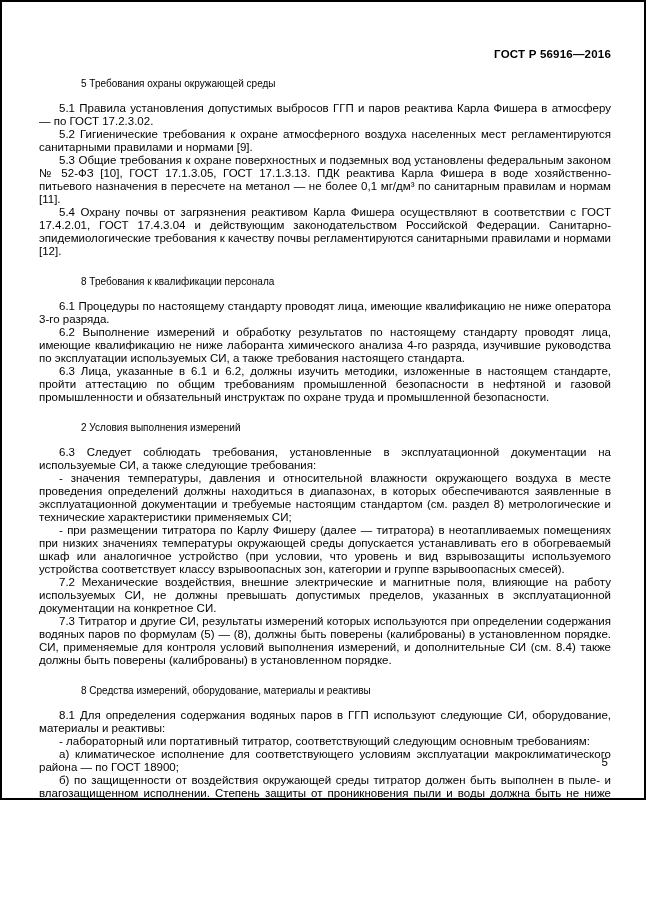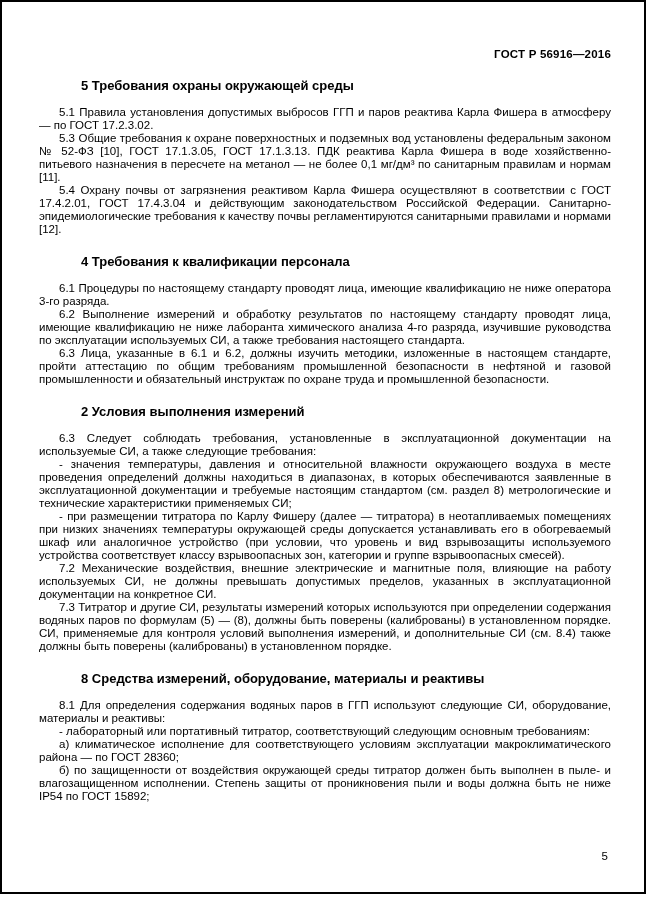--- a/index.html
+++ b/index.html
@@ -5,37 +5,37 @@
   * { margin: 0; padding: 0; box-sizing: border-box; }
   html, body { background: #ffffff; }
   body {
     width: 646px;
     height: 913px;
     font-family: "Liberation Sans", "DejaVu Sans", sans-serif;
     color: #000000;
   }
   .page {
     width: 646px;
-    height: 894px;
+    height: 800px;
     border: 2px solid #000000;
     background: #ffffff;
     padding: 46px 33px 28px 37px;
     position: relative;
     overflow: hidden;
   }
   .doc-header {
     text-align: right;
     font-weight: bold;
     font-size: 11.5px;
     letter-spacing: 0.2px;
     margin-bottom: 10px;
   }
   .section-title {
-    font-size: 13px;
-    font-weight: bold;
+    font-size: 10px;
+    font-weight: normal;
     margin: 18px 0 13px 42px;
   }
   .para {
     font-size: 11.5px;
     line-height: 13px;
     text-align: justify;
     text-indent: 20px;
   }
   .page-number {
     position: absolute;
@@ -47,43 +47,44 @@
 </head>
 <body>
 
 <div class="page">
 
   <div class="doc-header">ГОСТ Р 56916—2016</div>
 
   <section class="doc-section">
     <h2 class="section-title">5 Требования охраны окружающей среды</h2>
     <p class="para">5.1 Правила установления допустимых выбросов ГГП и паров реактива Карла Фишера в атмосферу — по ГОСТ 17.2.3.02.</p>
+    <p class="para">5.2 Гигиенические требования к охране атмосферного воздуха населенных мест регламентируются санитарными правилами и нормами [9].</p>
     <p class="para">5.3 Общие требования к охране поверхностных и подземных вод установлены федеральным законом № 52-ФЗ [10], ГОСТ 17.1.3.05, ГОСТ 17.1.3.13. ПДК реактива Карла Фишера в воде хозяйственно-питьевого назначения в пересчете на метанол — не более 0,1 мг/дм³ по санитарным правилам и нормам [11].</p>
     <p class="para">5.4 Охрану почвы от загрязнения реактивом Карла Фишера осуществляют в соответствии с ГОСТ 17.4.2.01, ГОСТ 17.4.3.04 и действующим законодательством Российской Федерации. Санитарно-эпидемиологические требования к качеству почвы регламентируются санитарными правилами и нормами [12].</p>
   </section>
 
   <section class="doc-section">
-    <h2 class="section-title">4 Требования к квалификации персонала</h2>
+    <h2 class="section-title">8 Требования к квалификации персонала</h2>
     <p class="para">6.1 Процедуры по настоящему стандарту проводят лица, имеющие квалификацию не ниже оператора 3-го разряда.</p>
     <p class="para">6.2 Выполнение измерений и обработку результатов по настоящему стандарту проводят лица, имеющие квалификацию не ниже лаборанта химического анализа 4-го разряда, изучившие руководства по эксплуатации используемых СИ, а также требования настоящего стандарта.</p>
     <p class="para">6.3 Лица, указанные в 6.1 и 6.2, должны изучить методики, изложенные в настоящем стандарте, пройти аттестацию по общим требованиям промышленной безопасности в нефтяной и газовой промышленности и обязательный инструктаж по охране труда и промышленной безопасности.</p>
   </section>
 
   <section class="doc-section">
     <h2 class="section-title">2 Условия выполнения измерений</h2>
     <p class="para">6.3 Следует соблюдать требования, установленные в эксплуатационной документации на используемые СИ, а также следующие требования:</p>
     <p class="para">- значения температуры, давления и относительной влажности окружающего воздуха в месте проведения определений должны находиться в диапазонах, в которых обеспечиваются заявленные в эксплуатационной документации и требуемые настоящим стандартом (см. раздел 8) метрологические и технические характеристики применяемых СИ;</p>
     <p class="para">- при размещении титратора по Карлу Фишеру (далее — титратора) в неотапливаемых помещениях при низких значениях температуры окружающей среды допускается устанавливать его в обогреваемый шкаф или аналогичное устройство (при условии, что уровень и вид взрывозащиты используемого устройства соответствует классу взрывоопасных зон, категории и группе взрывоопасных смесей).</p>
     <p class="para">7.2 Механические воздействия, внешние электрические и магнитные поля, влияющие на работу используемых СИ, не должны превышать допустимых пределов, указанных в эксплуатационной документации на конкретное СИ.</p>
     <p class="para">7.3 Титратор и другие СИ, результаты измерений которых используются при определении содержания водяных паров по формулам (5) — (8), должны быть поверены (калиброваны) в установленном порядке. СИ, применяемые для контроля условий выполнения измерений, и дополнительные СИ (см. 8.4) также должны быть поверены (калиброваны) в установленном порядке.</p>
   </section>
 
   <section class="doc-section">
     <h2 class="section-title">8 Средства измерений, оборудование, материалы и реактивы</h2>
     <p class="para">8.1 Для определения содержания водяных паров в ГГП используют следующие СИ, оборудование, материалы и реактивы:</p>
     <p class="para">- лабораторный или портативный титратор, соответствующий следующим основным требованиям:</p>
-    <p class="para">а) климатическое исполнение для соответствующего условиям эксплуатации макроклиматического района — по ГОСТ 28360;</p>
+    <p class="para">а) климатическое исполнение для соответствующего условиям эксплуатации макроклиматического района — по ГОСТ 18900;</p>
     <p class="para">б) по защищенности от воздействия окружающей среды титратор должен быть выполнен в пыле- и влагозащищенном исполнении. Степень защиты от проникновения пыли и воды должна быть не ниже IP54 по ГОСТ 15892;</p>
   </section>
 
   <div class="page-number">5</div>
 
 </div>
 
 </body></html>

